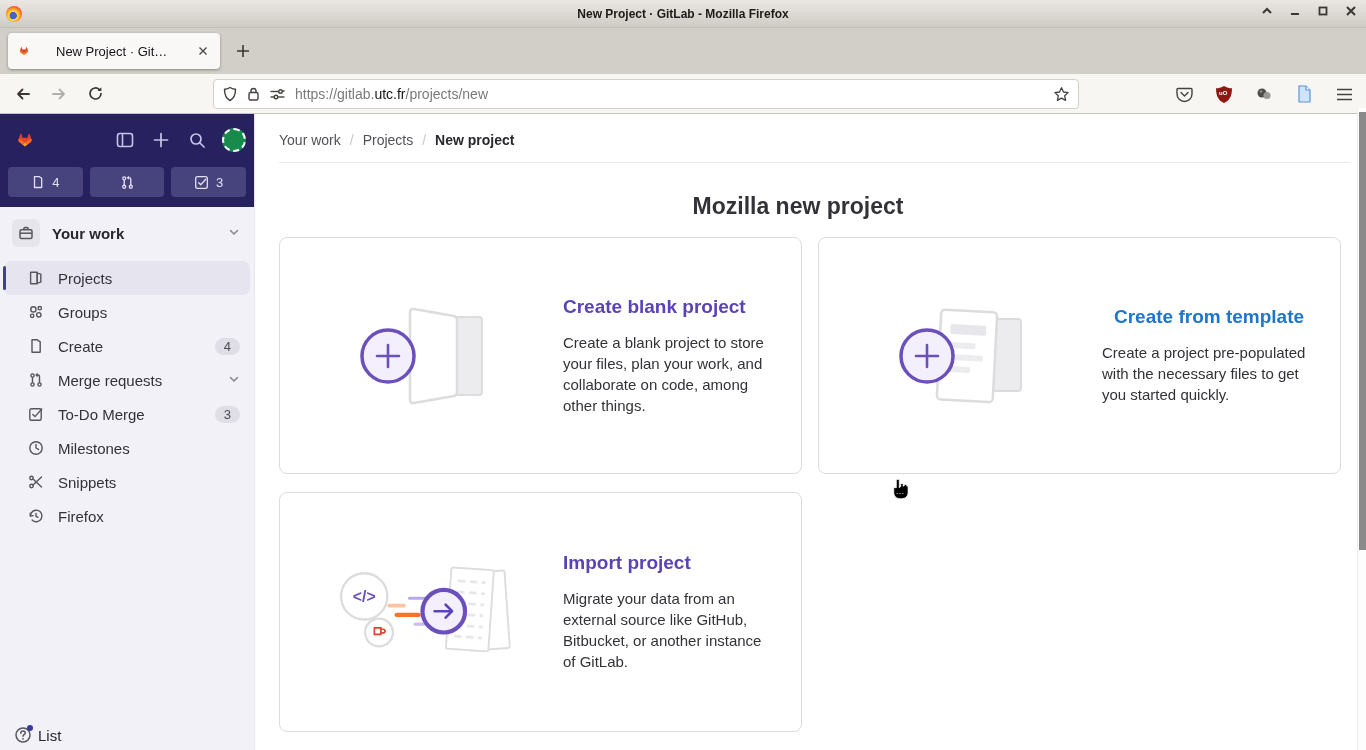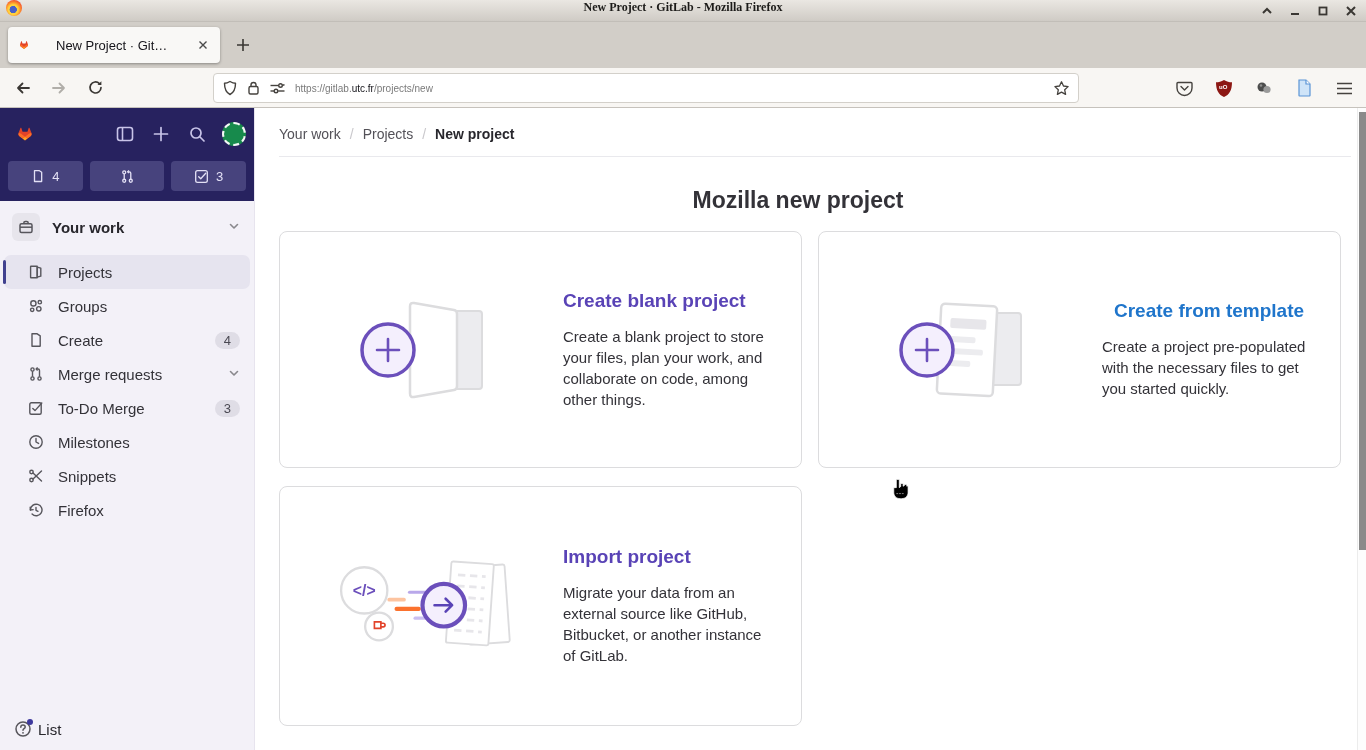--- a/index.html
+++ b/index.html
@@ -1,39 +1,39 @@
 <!DOCTYPE html>
 <html><head>
 <meta charset="utf-8">
 <style>
   * { margin:0; padding:0; box-sizing:border-box; }
   html,body { width:1366px; height:750px; overflow:hidden; }
   body { font-family:"Liberation Sans", sans-serif; }
   .screen { position:relative; width:1366px; height:750px; background:#fff; overflow:hidden; }
 
   
-  .titlebar { height:22px; background:linear-gradient(#eae7e2,#cfcbc5); border-bottom:1px solid #c2beb8; display:flex; position:relative;font-family:Liberation Serif, serif; }
+  .titlebar { height:28px; background:linear-gradient(#eae7e2,#cfcbc5); border-bottom:1px solid #c2beb8; display:flex; align-items:center; position:relative; }
   .ff-logo { width:16px; height:16px; border-radius:50%; margin-left:6px;
     background:radial-gradient(circle at 45% 60%, #4a60c9 0 26%, #ffd23e 30% 38%, #ff9a2e 52%, #f4542e 72%, #b5007f 100%); }
   .win-title { position:absolute; left:0; right:0; text-align:center; font-size:12px; font-weight:bold; color:#1c1b19; }
   .win-controls { position:absolute; right:8px; top:0; height:22px; display:flex; align-items:center; gap:14px; }
   .win-btn { width:14px; height:14px; display:flex; align-items:center; justify-content:center; cursor:default; }
   .win-btn svg { display:block; }
 
   .tabbar { height:46px; background:#d2cec8; display:flex; align-items:flex-end; padding:0 0 5px 8px; }
   .tab { width:212px; height:36px; background:#f9f8f6; border-radius:4px; box-shadow:0 1px 3px rgba(0,0,0,.35); display:flex; align-items:center; padding:0 8px; gap:24px; }
   .tab-label { flex:1; font-size:13px; color:#15141a; white-space:nowrap; overflow:hidden; text-overflow:ellipsis; }
   .tab-close { width:18px; height:18px; border-radius:3px; display:flex; align-items:center; justify-content:center; }
   .newtab-btn { width:26px; height:26px; margin:0 0 5px 10px; display:flex; align-items:center; justify-content:center; border-radius:3px; }
 
   .navbar { height:40px; background:#f8f6f3; border-bottom:1px solid #c6c2bc; display:flex; align-items:center; position:relative; }
   .nav-btn { width:30px; height:28px; display:flex; align-items:center; justify-content:center; border-radius:3px; margin-left:6px; }
   .nav-btn:first-child { margin-left:8px; }
   .urlbar { position:absolute; left:213px; width:866px; height:30px; top:5px; background:#fff; border:1px solid #d3d0ca; border-radius:4px; display:flex; align-items:center; padding:0 8px; gap:9px; }
-  .url-text { flex:1; font-size:10px; color:#7a7a7a; white-space:nowrap; overflow:hidden; }
+  .url-text { flex:1; font-size:14px; color:#7a7a7a; white-space:nowrap; overflow:hidden; }
   .url-text .domain { color:#15141a; }
   .toolbar-right { position:absolute; right:10px; top:0; height:40px; display:flex; align-items:center; gap:16px; }
   .tb-icon { width:24px; height:24px; display:flex; align-items:center; justify-content:center; position:relative; }
   .ublock-label { position:absolute; top:8px; left:7px; font-size:6px; font-weight:bold; color:#fff; letter-spacing:0; }
 
   
   .app { display:flex; height:642px; position:relative; }
 
   
   .sidebar { width:255px; background:#f3f1f8; border-right:1px solid #e7e4ee; display:flex; flex-direction:column; position:relative; }

